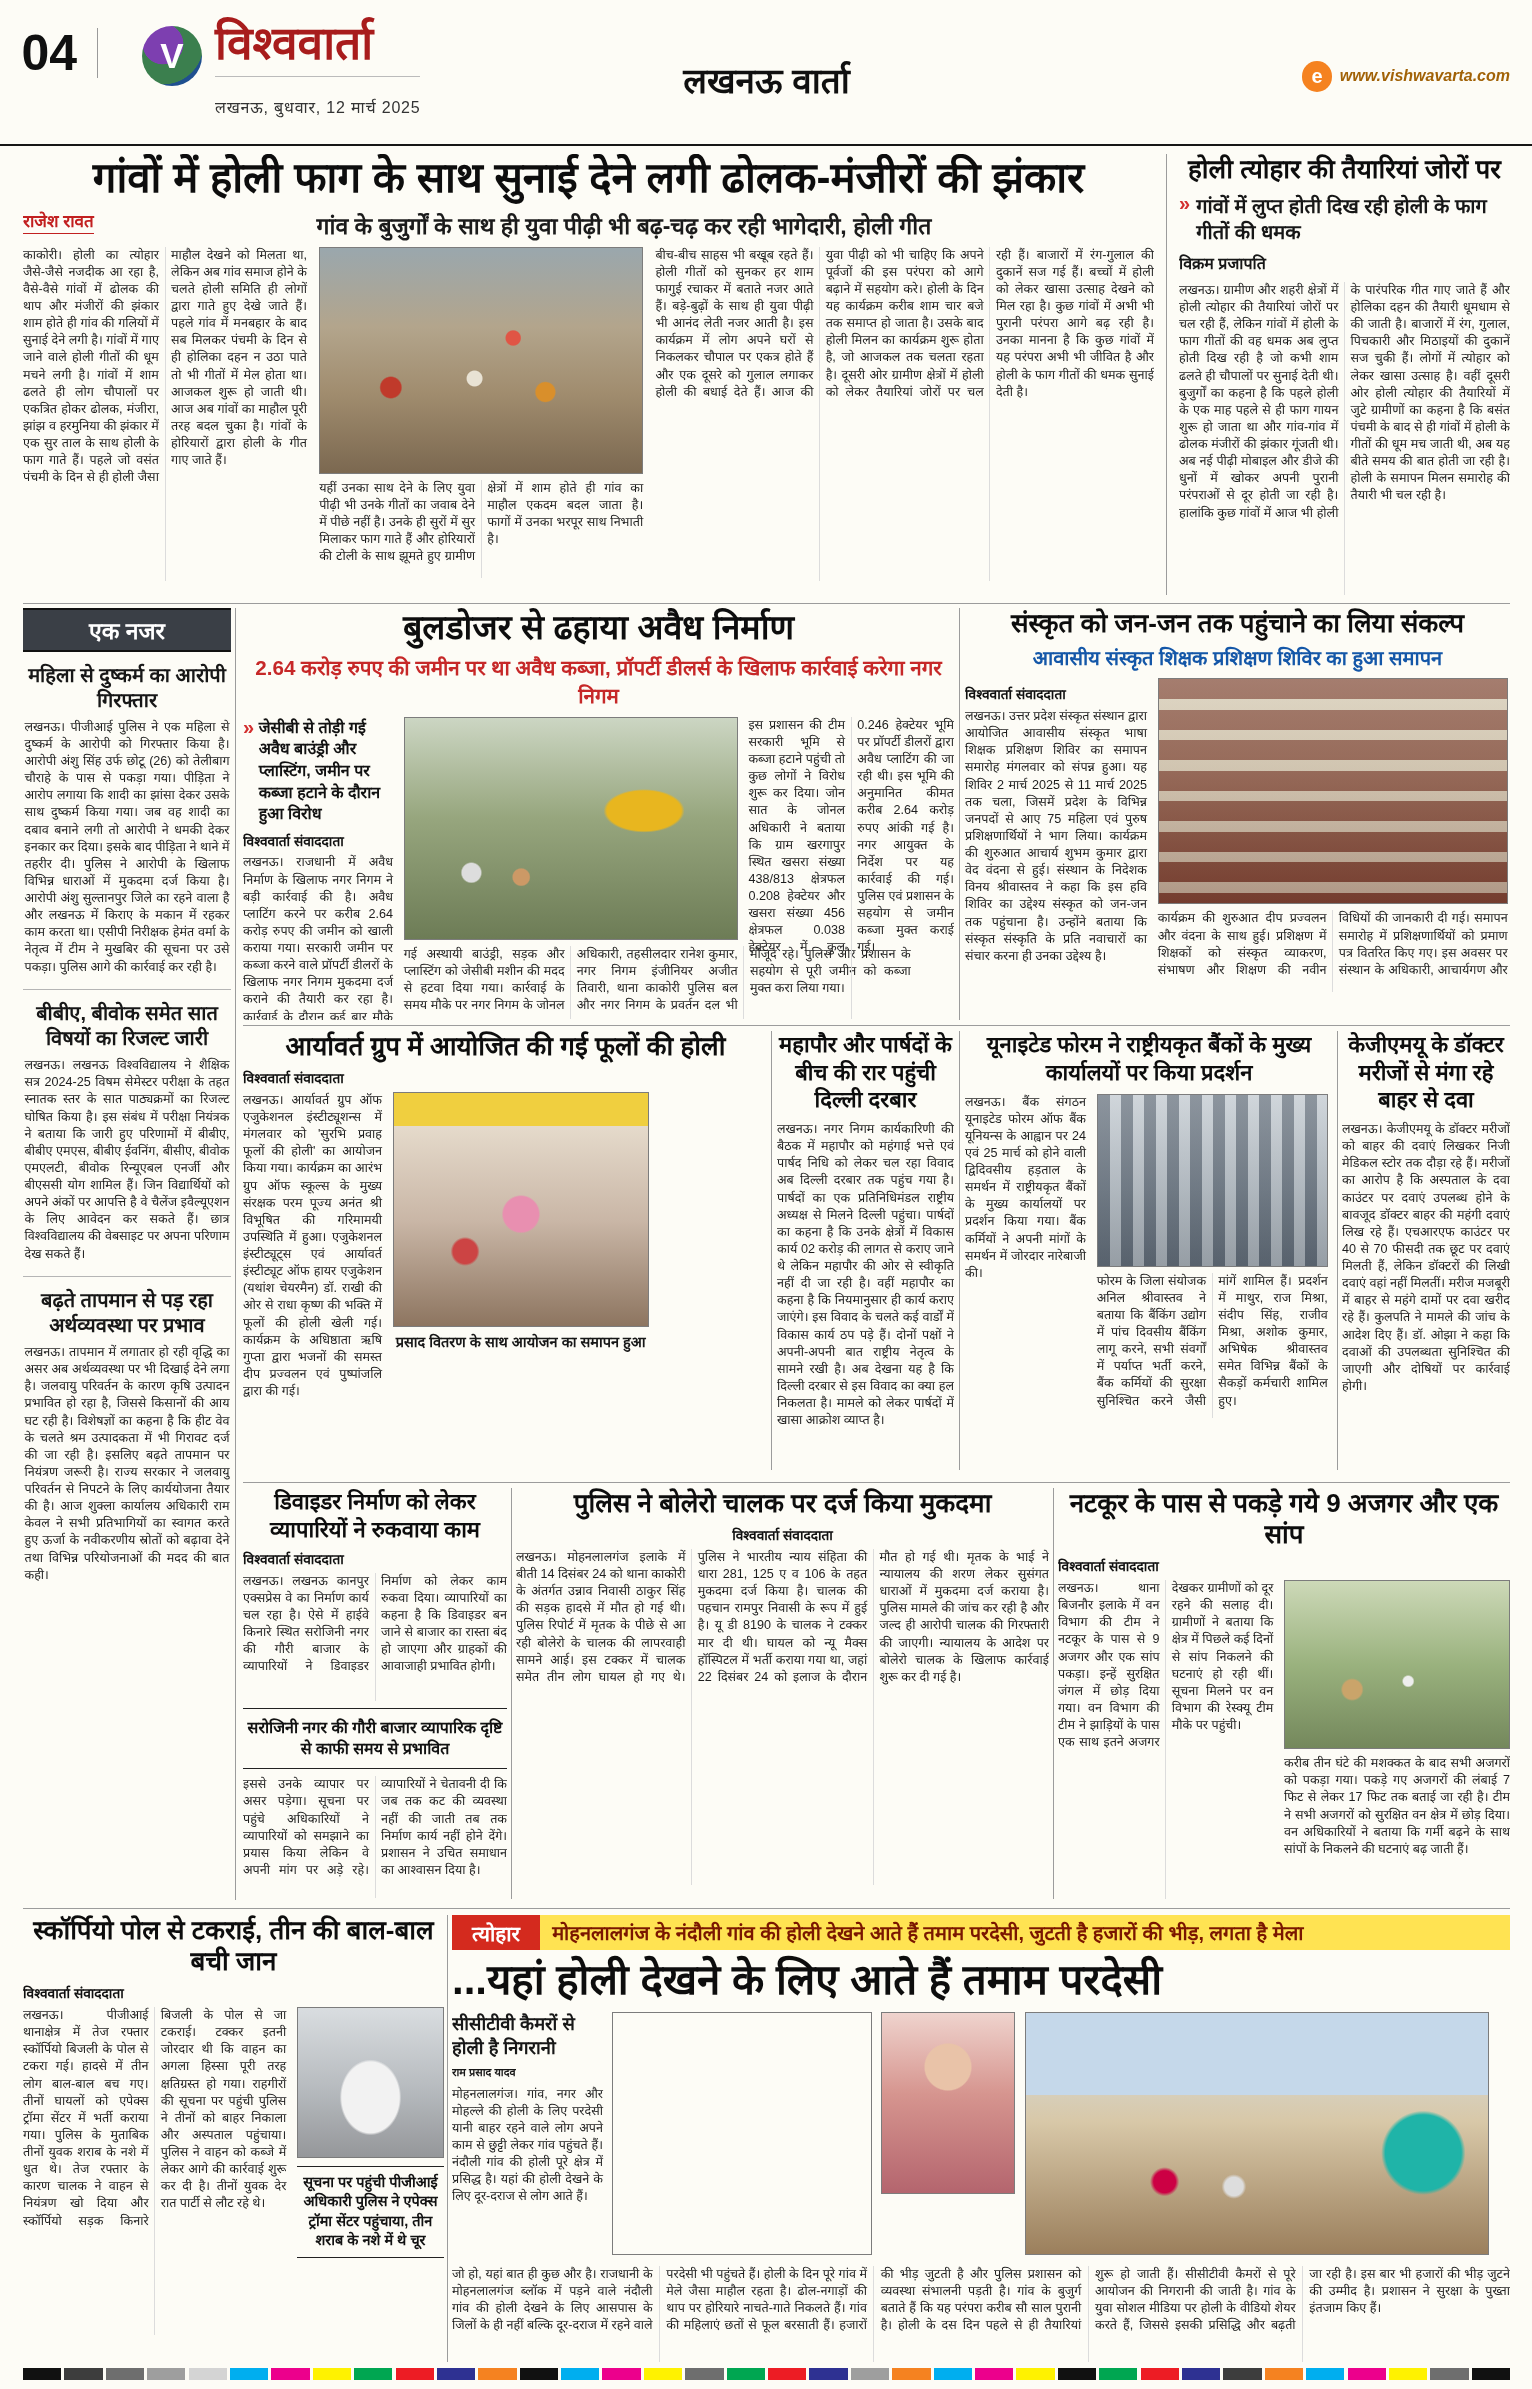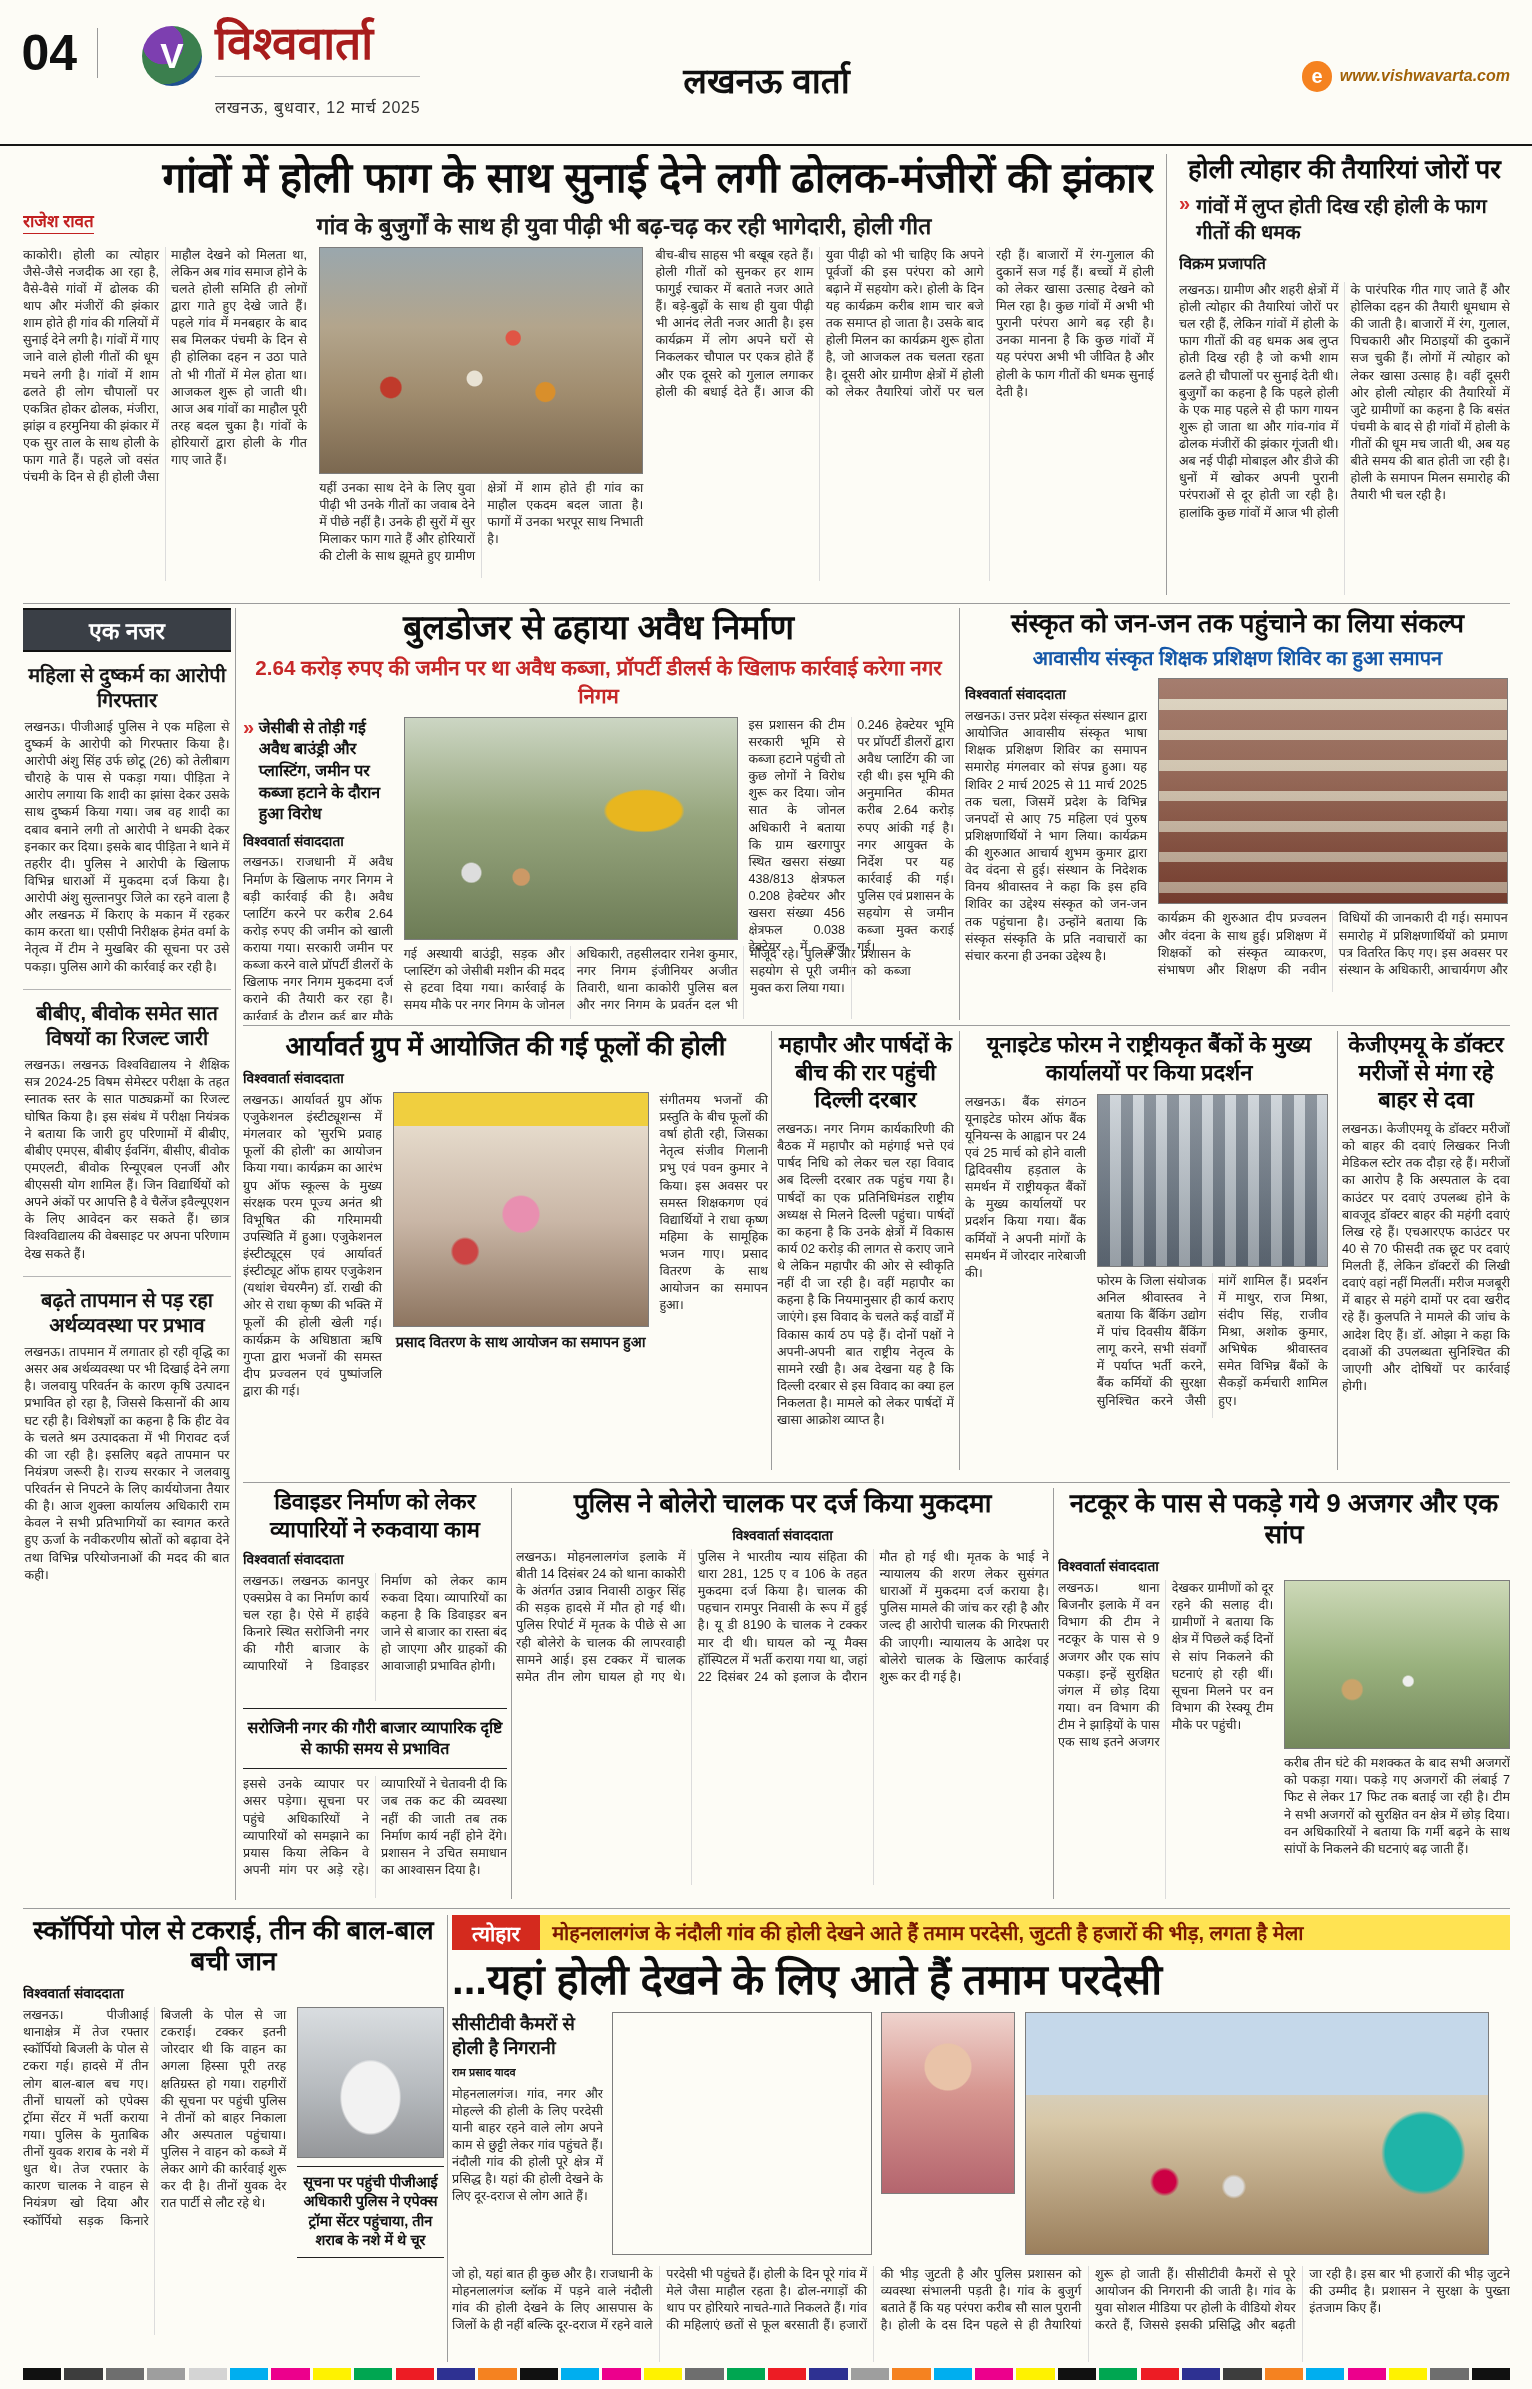--- a/index.html
+++ b/index.html
@@ -29,21 +29,21 @@
   .vrule{position:absolute;border-left:0.8px solid #9c9c9c;width:0;}
   .body{font-size:12.6px;line-height:1.36;text-align:justify;color:#1d1d1d;}
   .cols2{column-count:2;column-gap:12.2px;column-rule:0.8px solid #dcdcdc;}
   .cols3{column-count:3;column-gap:12.2px;column-rule:0.8px solid #dcdcdc;}
   .cols5{column-count:5;column-gap:13.7px;column-rule:0.8px solid #dcdcdc;}
   .reporter{font-weight:bold;font-size:13.7px;margin:6.1px 0 4.6px 0;color:#101010;}
   .marker{color:#d32f2f;font-weight:bold;font-size:20px;line-height:1;}
   .callout{font-weight:bold;font-size:16px;line-height:1.35;color:#121212;}
   .photo{border:0.8px solid #7c7c7c;box-sizing:border-box;}
   .caption{font-weight:bold;font-size:14.5px;text-align:center;margin-top:6.1px;line-height:1.3;}
-  .hl-xl{font-size:42px;font-weight:bold;line-height:1.12;text-align:right;color:#0d0d0d;margin:0;}
+  .hl-xl{font-size:42px;font-weight:bold;line-height:1.12;text-align:center;color:#0d0d0d;margin:0;}
   .hl-lg{font-size:34px;font-weight:bold;line-height:1.15;text-align:center;color:#0d0d0d;margin:0;}
   .hl-md{font-size:26px;font-weight:bold;line-height:1.2;text-align:center;color:#0d0d0d;margin:0;}
   .hl-sm{font-size:22px;font-weight:bold;line-height:1.25;text-align:center;color:#0d0d0d;margin:0;}
   .row{display:flex;}
 
   
   #story-main{left:23px;top:154px;width:1131px;height:441px;}
   #story-main .meta{display:flex;align-items:flex-start;margin:7.6px 0 6.1px 0;}
   #story-main .byline{color:#c22020;font-weight:bold;font-size:17px;white-space:nowrap;border-bottom:1.5px solid #c22020;padding-bottom:1.5px;}
   #story-main .subhead{flex:1;text-align:center;font-size:23px;font-weight:bold;color:#1b1b1b;}
@@ -259,21 +259,20 @@
 
   <div id="story-aryavart" class="story">
     <h2 class="hl-md">आर्यावर्त ग्रुप में आयोजित की गई फूलों की होली</h2>
     <div class="reporter">विश्ववार्ता संवाददाता</div>
     <div class="row" style="gap:10.7px;">
       <p class="body" style="width:139px;margin:0;">लखनऊ। आर्यावर्त ग्रुप ऑफ एजुकेशनल इंस्टीट्यूशन्स में मंगलवार को 'सुरभि प्रवाह फूलों की होली' का आयोजन किया गया। कार्यक्रम का आरंभ ग्रुप ऑफ स्कूल्स के मुख्य संरक्षक परम पूज्य अनंत श्री विभूषित की गरिमामयी उपस्थिति में हुआ। एजुकेशनल इंस्टीट्यूट्स एवं आर्यावर्त इंस्टीट्यूट ऑफ हायर एजुकेशन (यथांश चेयरमैन) डॉ. राखी की ओर से राधा कृष्ण की भक्ति में फूलों की होली खेली गई। कार्यक्रम के अधिष्ठाता ऋषि गुप्ता द्वारा भजनों की समस्त दीप प्रज्वलन एवं पुष्पांजलि द्वारा की गई।</p>
       <div style="width:256px;">
         <div id="photo-aryavart" class="photo"></div>
         <div class="caption">प्रसाद वितरण के साथ आयोजन का समापन हुआ</div>
       </div>
-      <p class="body" style="flex:1;margin:0;">संगीतमय भजनों की प्रस्तुति के बीच फूलों की वर्षा होती रही, जिसका नेतृत्व संजीव गिलानी प्रभु एवं पवन कुमार ने किया। इस अवसर पर समस्त शिक्षकगण एवं विद्यार्थियों ने राधा कृष्ण महिमा के सामूहिक भजन गाए। प्रसाद वितरण के साथ आयोजन का समापन हुआ।</p>
     </div>
   </div>
 
   <div class="vrule" style="left:771px;top:1031px;height:439px;"></div>
 
   <div id="story-mayor" class="story">
     <h3 class="hl-sm">महापौर और पार्षदों के बीच की रार पहुंची दिल्ली दरबार</h3>
     <p class="body" style="margin:7.6px 0 0 0;">लखनऊ। नगर निगम कार्यकारिणी की बैठक में महापौर को महंगाई भत्ते एवं पार्षद निधि को लेकर चल रहा विवाद अब दिल्ली दरबार तक पहुंच गया है। पार्षदों का एक प्रतिनिधिमंडल राष्ट्रीय अध्यक्ष से मिलने दिल्ली पहुंचा। पार्षदों का कहना है कि उनके क्षेत्रों में विकास कार्य 02 करोड़ की लागत से कराए जाने थे लेकिन महापौर की ओर से स्वीकृति नहीं दी जा रही है। वहीं महापौर का कहना है कि नियमानुसार ही कार्य कराए जाएंगे। इस विवाद के चलते कई वार्डों में विकास कार्य ठप पड़े हैं। दोनों पक्षों ने अपनी-अपनी बात राष्ट्रीय नेतृत्व के सामने रखी है। अब देखना यह है कि दिल्ली दरबार से इस विवाद का क्या हल निकलता है। मामले को लेकर पार्षदों में खासा आक्रोश व्याप्त है।</p>
   </div>
 

